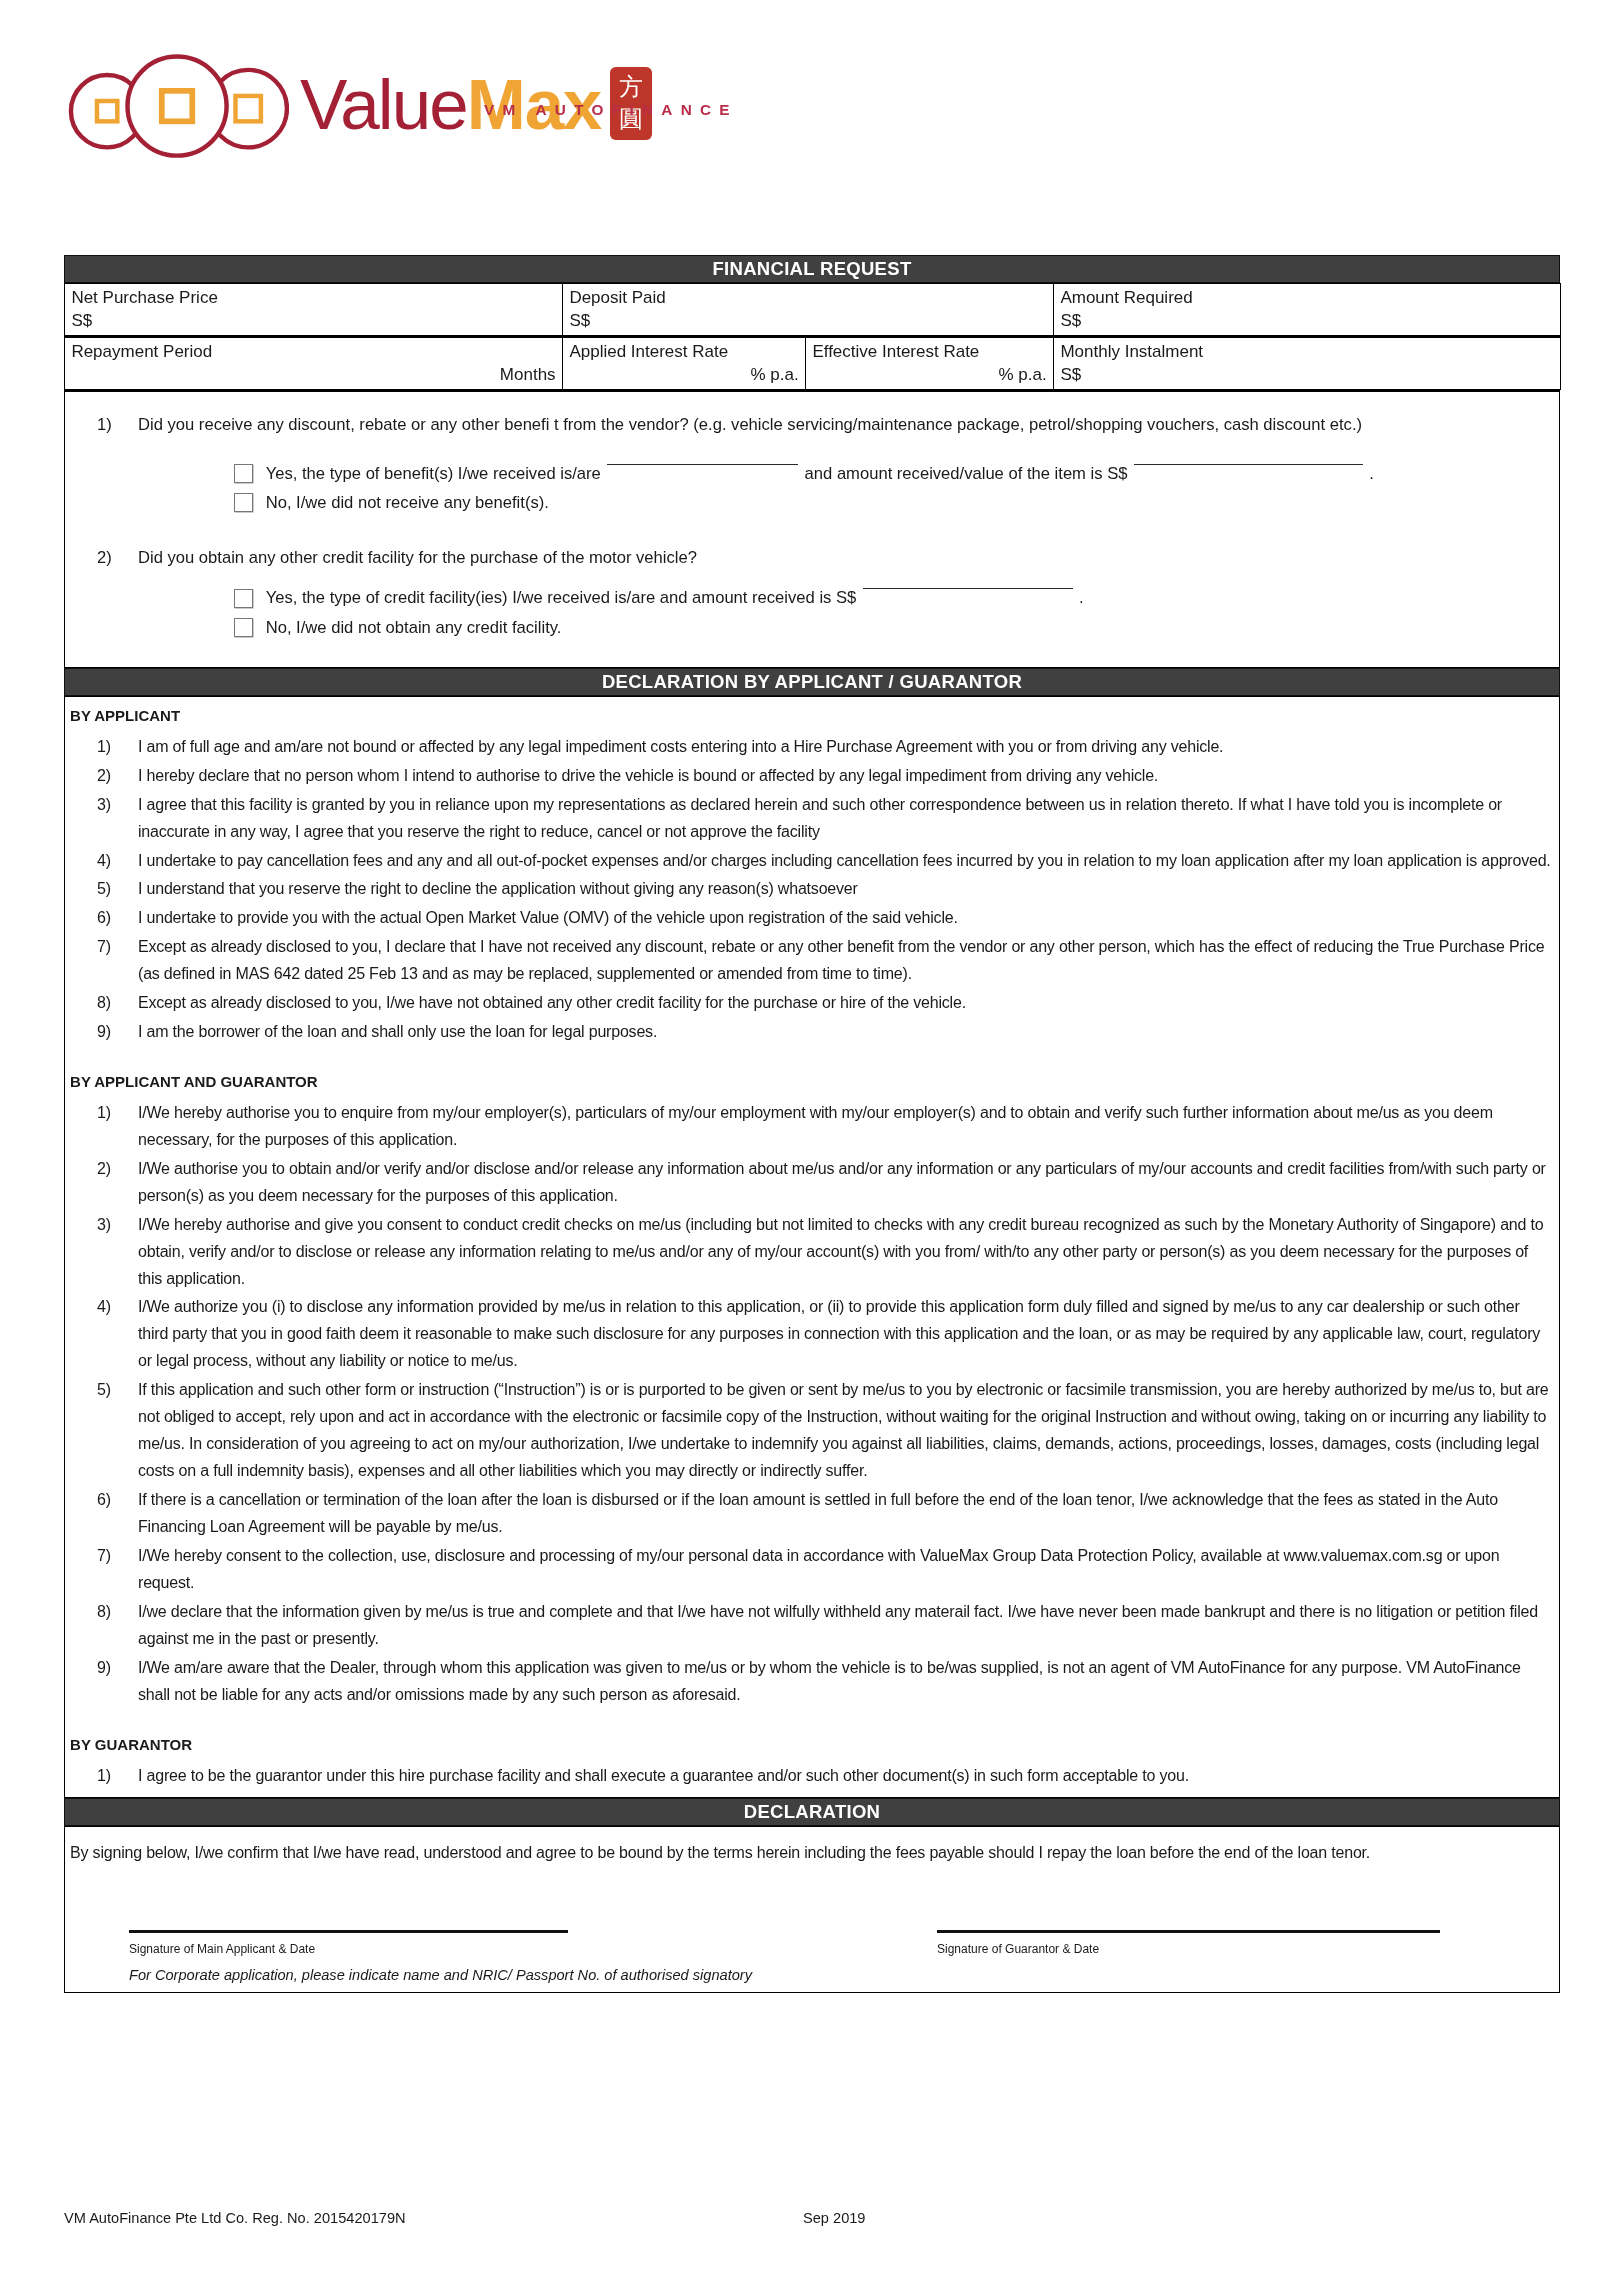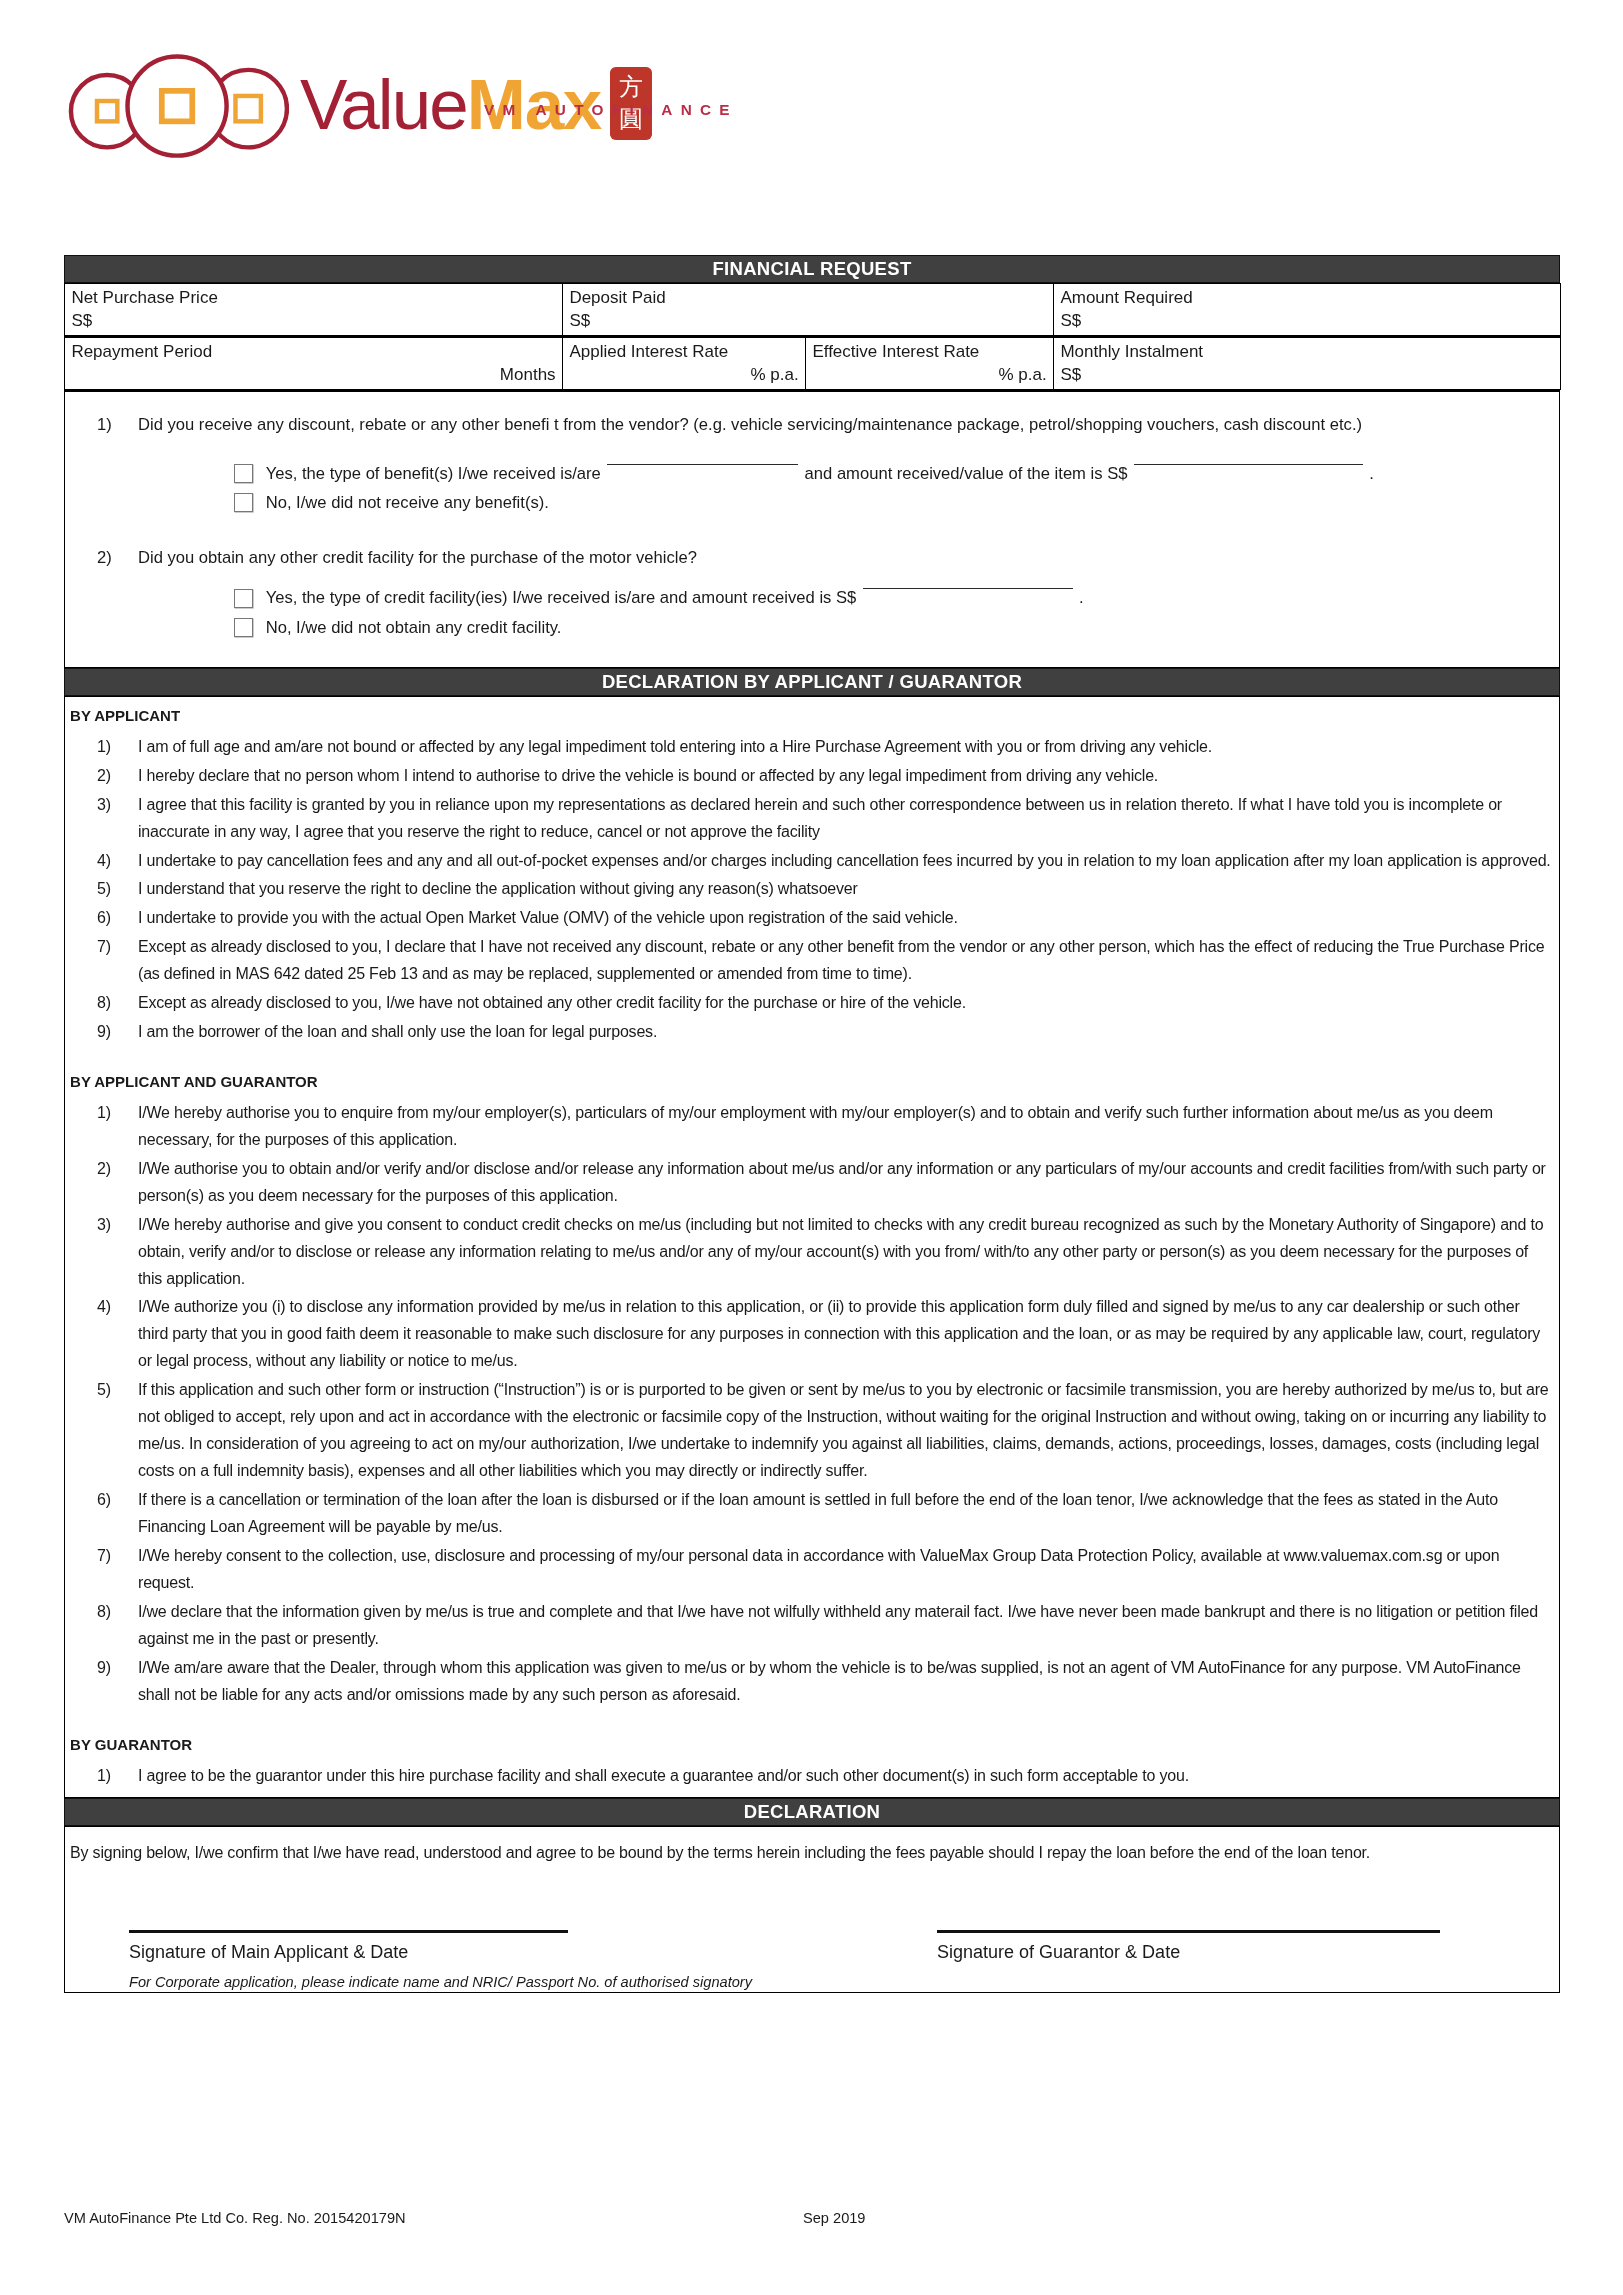--- a/index.html
+++ b/index.html
@@ -50,21 +50,21 @@
   .decl-item .num { flex:0 0 73px; padding-left:32px; }
   .decl-item .txt { flex:1; }
 
   .finalbox { border:1.9px solid #000; padding:12.7px 7.6px 0 0; height:167px; position:relative; }
   .confirm { font-size:16px; line-height:25.5px; padding-left:5.1px; letter-spacing:-0.2px; }
   .sig-row { display:flex; margin-top:65px; }
   .sig-block { display:flex; flex-direction:column; }
   .sig-left { margin-left:64px; width:439px; }
   .sig-right { margin-left:369px; width:503px; }
   .sig-line { height:3.2px; background:#111; width:100%; }
-  .sig-label { font-size:18px; margin-top:9px; }
+  .sig-label { font-size:12px; margin-top:9px; }
   .corp-note { font-size:14.6px; font-style:italic; margin-left:64px; margin-top:10.2px; }
 
   .footer-left { position:absolute; top:2210px; left:64px; font-size:14.6px; }
   .footer-date { position:absolute; top:2210px; left:803px; font-size:14.6px; }
 </style>
 </head>
 <body>
 
 <div class="page">
 
@@ -186,21 +186,21 @@
 
     <div class="bar">
       <span>DECLARATION BY APPLICANT / GUARANTOR</span>
     </div>
 
     <div class="declbox">
       <div class="sec-head">BY APPLICANT</div>
 
       <div class="decl-item">
           <span class="num">1)</span>
-          <span class="txt">I am of full age and am/are not bound or affected by any legal impediment told entering into a Hire Purchase Agreement with you or from driving any vehicle.</span>
+          <span class="txt">I am of full age and am/are not bound or affected by any legal impediment costs entering into a Hire Purchase Agreement with you or from driving any vehicle.</span>
         </div>
       <div class="decl-item">
           <span class="num">2)</span>
           <span class="txt">I hereby declare that no person whom I intend to authorise to drive the vehicle is bound or affected by any legal impediment from driving any vehicle.</span>
         </div>
       <div class="decl-item">
           <span class="num">3)</span>
           <span class="txt">I agree that this facility is granted by you in reliance upon my representations as declared herein and such other correspondence between us in relation thereto. If what I have told you is incomplete or inaccurate in any way, I agree that you reserve the right to reduce, cancel or not approve the facility</span>
         </div>
       <div class="decl-item">

